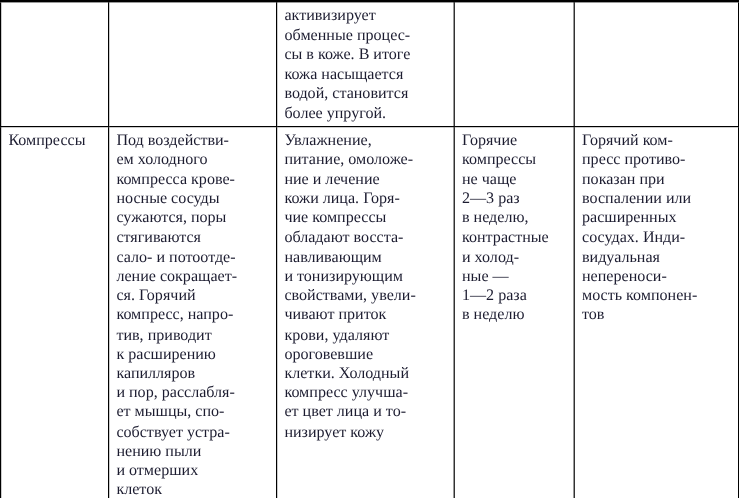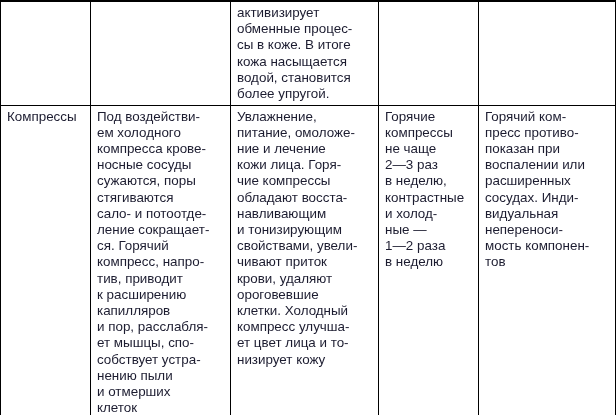--- a/index.html
+++ b/index.html
@@ -21,21 +21,21 @@
     height: 414px;
     border-top: 2px solid #000;
     border-bottom: 2px solid #000;
     border-left: 1px solid #000;
     border-right: 1px solid #000;
   }
   table.doc-table td {
     border: 1px solid #000;
     vertical-align: top;
     padding: 3px 4px 2px 6px;
-    font-family: Liberation Sans, sans-serif;
+    font-family: Liberation Serif, serif;
     font-size: 13.4px;
     line-height: 16.2px;
     color: #1c1c30;
     white-space: pre-line;
     overflow: hidden;
     box-sizing: border-box;
     margin-left: 28px;
   }
   tr.row-continuation { height: 104px; }
   tr.row-kompressy { height: 308px; }

